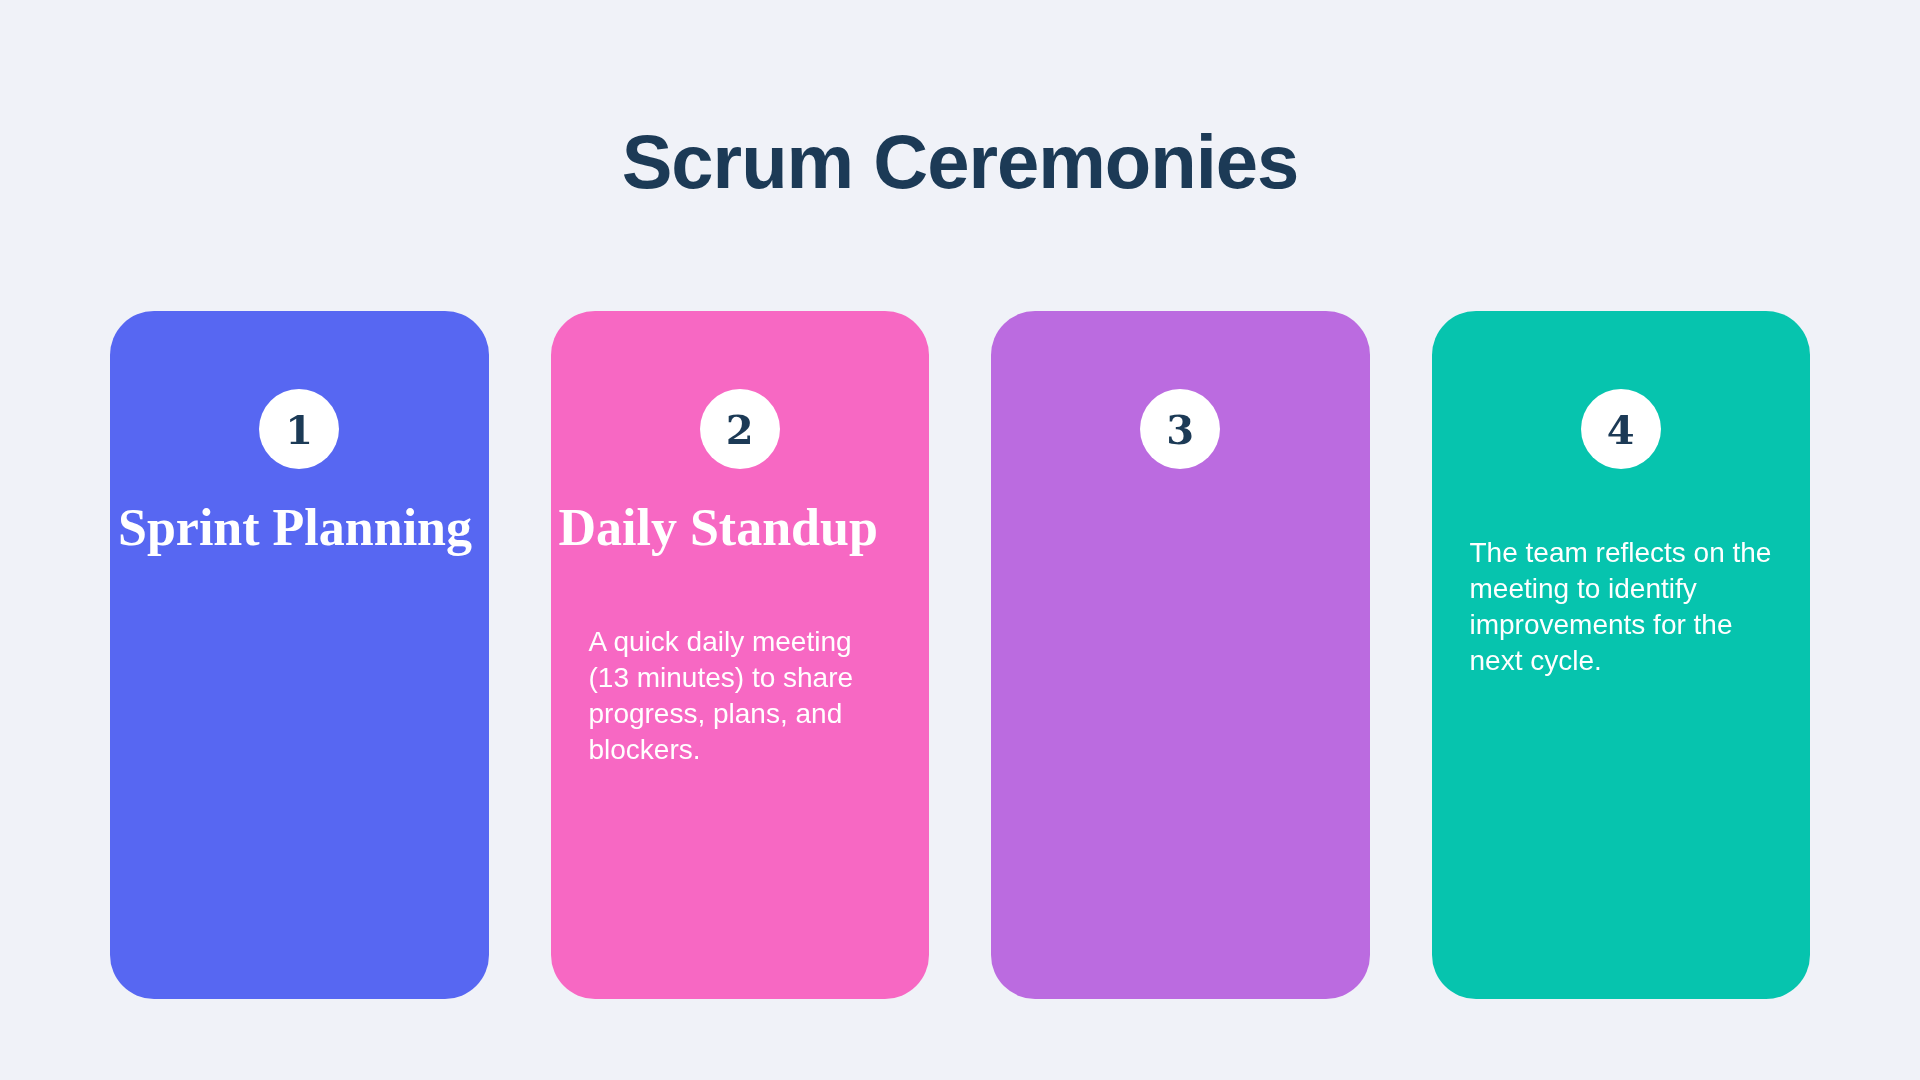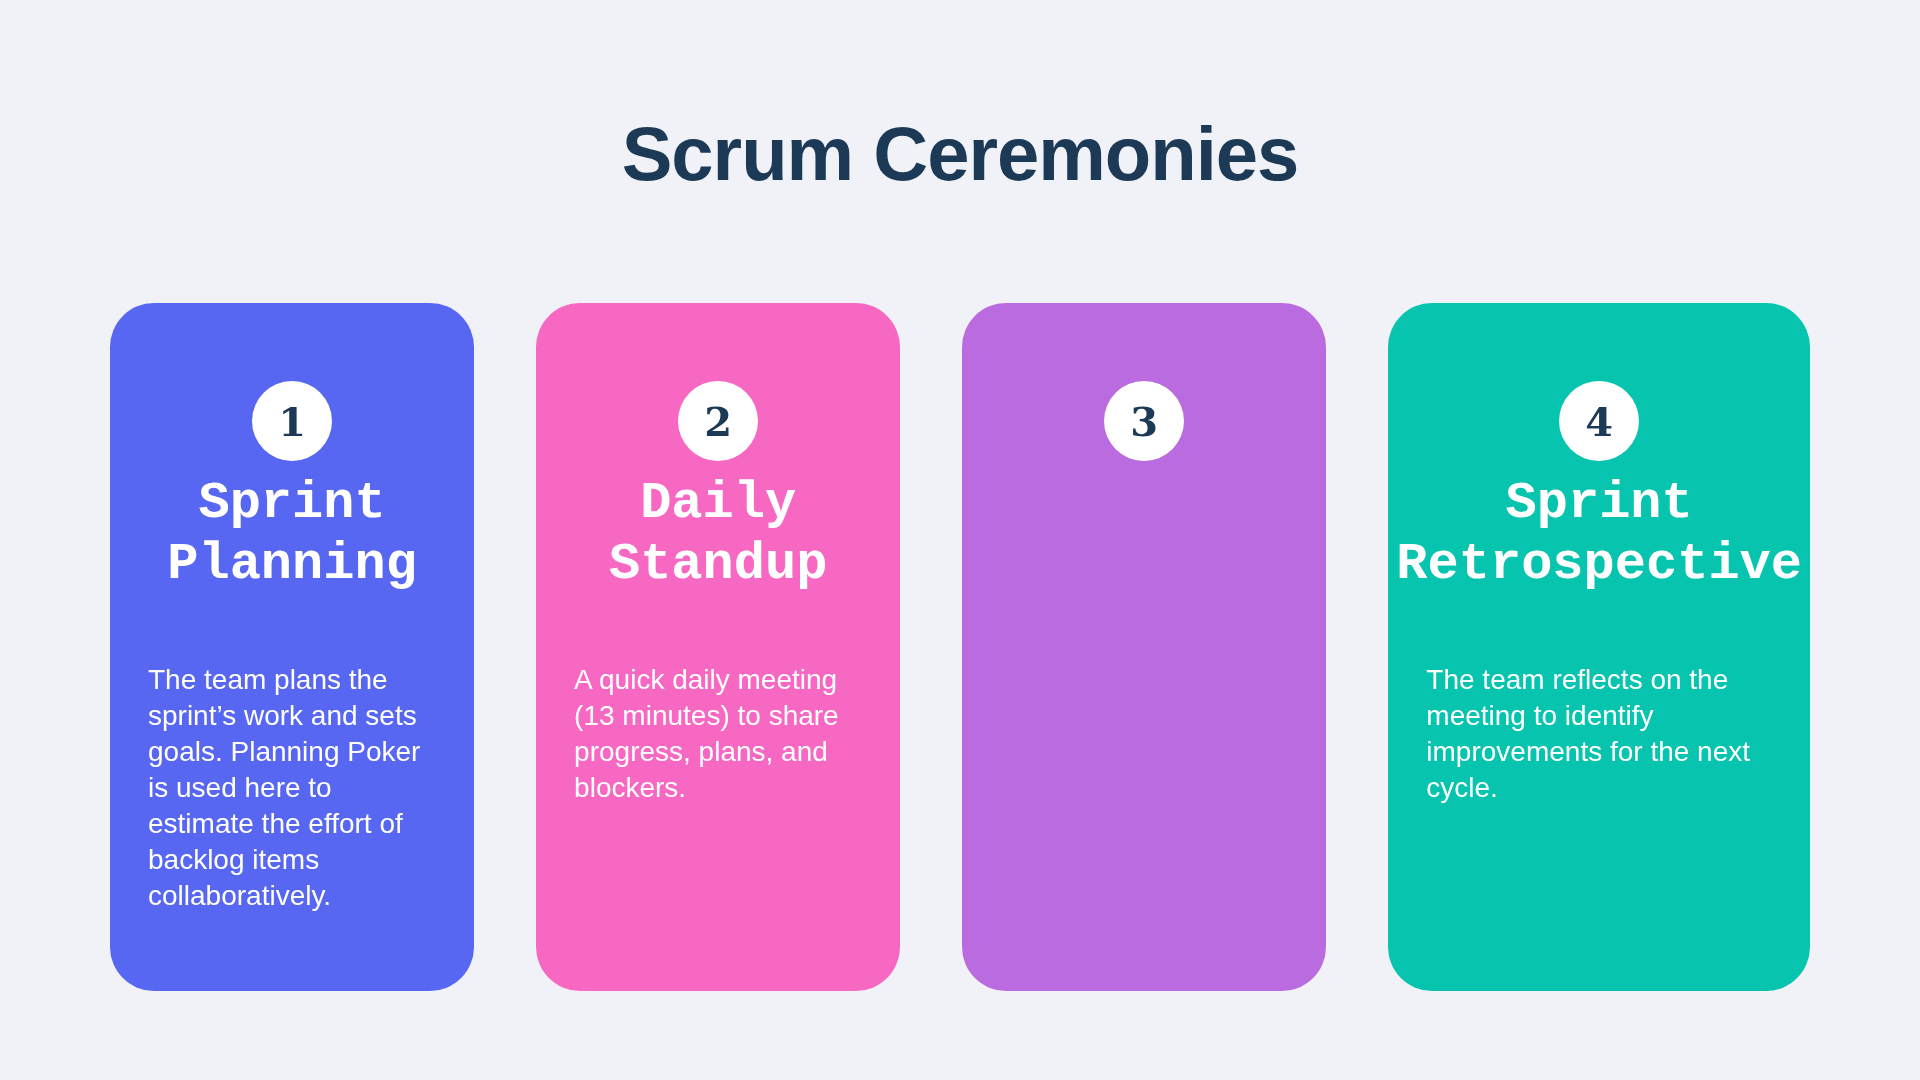--- a/index.html
+++ b/index.html
@@ -7,21 +7,21 @@
     padding: 0;
   }
   body {
     width: 1920px;
     height: 1080px;
     overflow: hidden;
     background: var(--background, #F0F2F8);
     font-family: "Liberation Sans", sans-serif;
   }
   .page-title {
-    margin: 10px;
+    margin: 18px;
     padding-top: 100px;
     text-align: center;
     font-size: 76px;
     font-weight: bold;
     letter-spacing: -1px;
     color: var(--heading-color, #1C3A56);
   }
   .cards-row {
     display: flex;
     gap: 62px;
@@ -45,23 +45,22 @@
     align-items: center;
     justify-content: center;
   }
   .badge-number {
     font-family: "DejaVu Serif", serif;
     font-weight: bold;
     font-size: 40px;
     color: var(--badge-text-color, #1C3A56);
   }
   .card-title {
-    margin: 12px -30px 0 -30px;
-    text-align: center;
-    font-family: Liberation Mono, monospace;
+    margin: 28px -30px 0 -30px;
+    font-family: Liberation Serif, serif;
     font-weight: bold;
     font-size: 52px;
     line-height: 1.18;
     color: var(--card-text-color, #FFFFFF);
   }
   .card-desc {
     margin: 66px 0 0 0;
     font-size: 28px;
     line-height: 36px;
     font-weight: 500;
@@ -74,38 +73,36 @@
 
 <h1 class="page-title">Scrum Ceremonies</h1>
 
 <div class="cards-row">
 
   <section class="card" style="background: rgb(87, 103, 242);">
     <div class="badge">
       <span class="badge-number">1</span>
     </div>
     <h2 class="card-title">Sprint Planning</h2>
-    <p class="card-desc">The team plans the sprint’s work and sets goals. Planning Poker is used here to estimate the effort of backlog items collaboratively.</p>
   </section>
 
   <section class="card" style="background: rgb(247, 104, 195);">
     <div class="badge">
       <span class="badge-number">2</span>
     </div>
     <h2 class="card-title">Daily Standup</h2>
     <p class="card-desc">A quick daily meeting (13 minutes) to share progress, plans, and blockers.</p>
   </section>
 
   <section class="card" style="background: rgb(187, 107, 224);">
     <div class="badge">
       <span class="badge-number">3</span>
     </div>
   </section>
 
   <section class="card" style="background: rgb(6, 196, 174);">
     <div class="badge">
       <span class="badge-number">4</span>
     </div>
-    <h2 class="card-title">Sprint Retrospective</h2>
     <p class="card-desc">The team reflects on the meeting to identify improvements for the next cycle.</p>
   </section>
 
 </div>
 
 </body></html>

